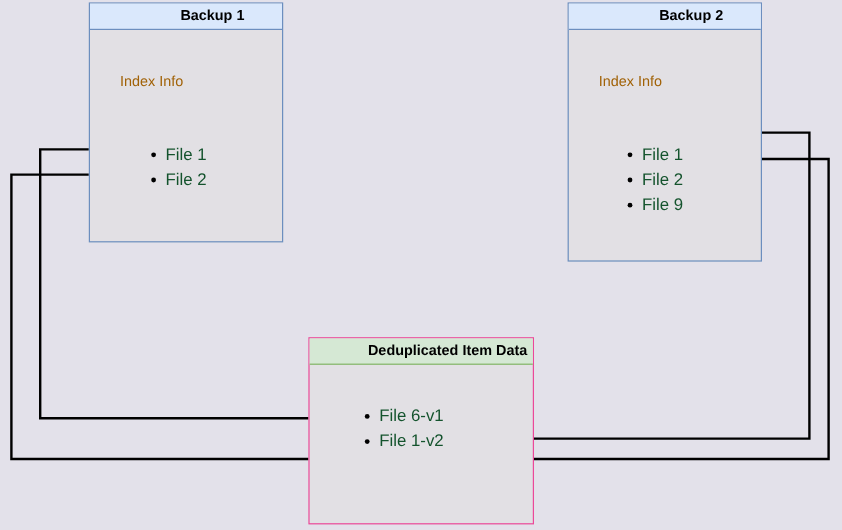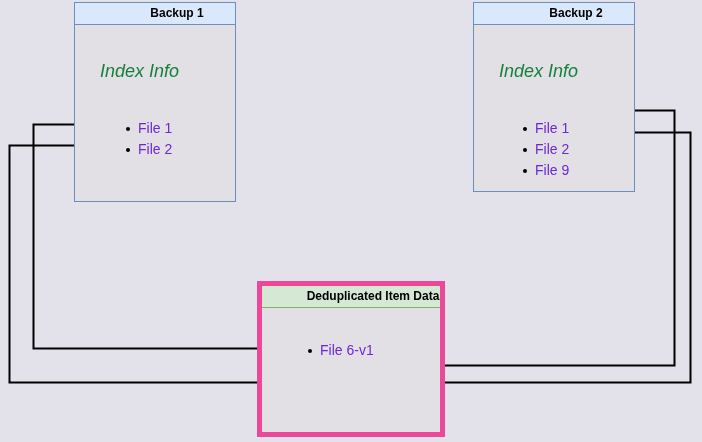--- a/index.html
+++ b/index.html
@@ -56,46 +56,45 @@
   .box.blue {
     border: 1px solid #6c8ebf;
   }
   .box.blue .box-header {
     background: #dae8fc;
     border-bottom: 1px solid #6c8ebf;
   }
 
   
   .box.green {
-    border: 5px solid #ec4899;
+    border: 1px solid #ec4899;
   }
   .box.green .box-header {
     background: #d5e8d4;
     border-bottom: 1px solid #82b366;
   }
 
   .index-label {
     position: absolute;
-    font-size: 18px;
-    color: #15803d;
+    font-size: 12px;
+    color: #a16207;
     white-space: nowrap;
-    font-style: italic;
   }
 
   ul.file-list {
     position: absolute;
     margin: 0;
     padding: 0;
     list-style: none;
   }
   ul.file-list li {
     position: relative;
     font-size: 14px;
     line-height: 21px;
-    color: #6d28d9;
+    color: #14532d;
     white-space: nowrap;
     padding-left: 13px;
   }
   ul.file-list li::before {
     content: "";
     position: absolute;
     left: 1px;
     top: 9px;
     width: 4px;
     height: 4px;
@@ -131,34 +130,35 @@
     <div class="box-header">Backup 1</div>
     <div class="box-body">
       <div class="index-label" style="left:25px; top:36px;">Index Info</div>
       <ul class="file-list" style="left:50px; top:93px;">
         <li>File 1</li>
         <li>File 2</li>
       </ul>
     </div>
   </div>
 
-  <div class="box blue" style="left:473px; top:2px; width:162px; height:190px;">
+  <div class="box blue" style="left:473px; top:2px; width:162px; height:216px;">
     <div class="box-header">Backup 2</div>
     <div class="box-body">
       <div class="index-label" style="left:25px; top:36px;">Index Info</div>
       <ul class="file-list" style="left:48px; top:93px;">
         <li>File 1</li>
         <li>File 2</li>
         <li>File 9</li>
       </ul>
     </div>
   </div>
 
   <div class="box green" style="left:257px; top:281px; width:188px; height:156px;">
     <div class="box-header">Deduplicated Item Data</div>
     <div class="box-body">
       <ul class="file-list" style="left:45px; top:32px;">
         <li>File 6-v1</li>
+        <li>File 1-v2</li>
       </ul>
     </div>
   </div>
 
 </div>
 
 </body></html>

